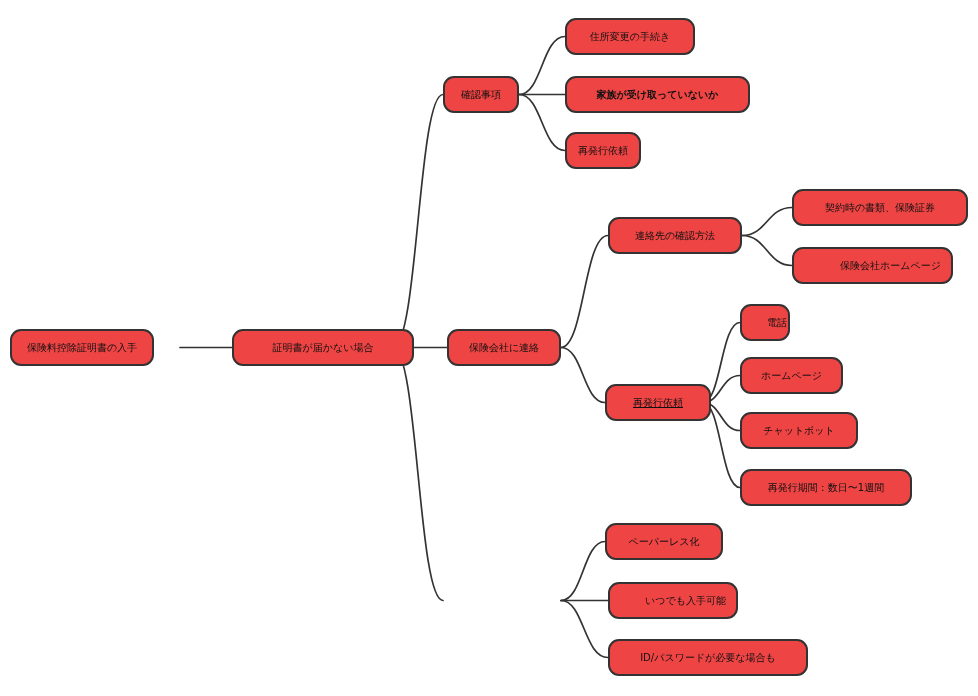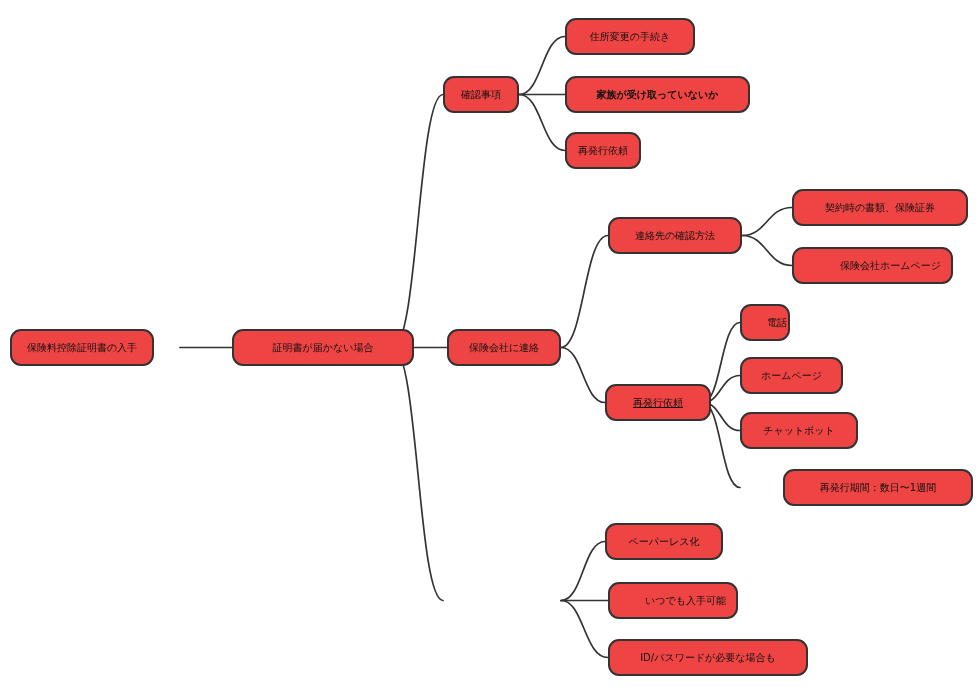--- a/index.html
+++ b/index.html
@@ -75,21 +75,21 @@
   <div class="node" style="left:792px; top:247px; width:161px; height:37px;padding-left:36px;">保険会社ホームページ</div>
 
   <div class="node" style="left:605px; top:384px; width:106px; height:37px;text-decoration:underline;">再発行依頼</div>
 
   <div class="node" style="left:740px; top:304px; width:50px; height:37px;padding-left:24px;">電話</div>
 
   <div class="node" style="left:740px; top:357px; width:103px; height:37px;">ホームページ</div>
 
   <div class="node" style="left:740px; top:412px; width:118px; height:37px;">チャットボット</div>
 
-  <div class="node" style="left:740px; top:469px; width:190px; height:37px;margin-left:43px;">再発行期間：数日〜1週間</div>
+  <div class="node" style="left:740px; top:469px; width:172px; height:37px;">再発行期間：数日〜1週間</div>
 
 
   <div class="node" style="left:605px; top:523px; width:118px; height:37px;">ペーパーレス化</div>
 
   <div class="node" style="left:608px; top:582px; width:130px; height:37px;padding-left:25px;">いつでも入手可能</div>
 
   <div class="node" style="left:608px; top:639px; width:200px; height:37px;">ID/パスワードが必要な場合も</div>
 
 </div>
 

